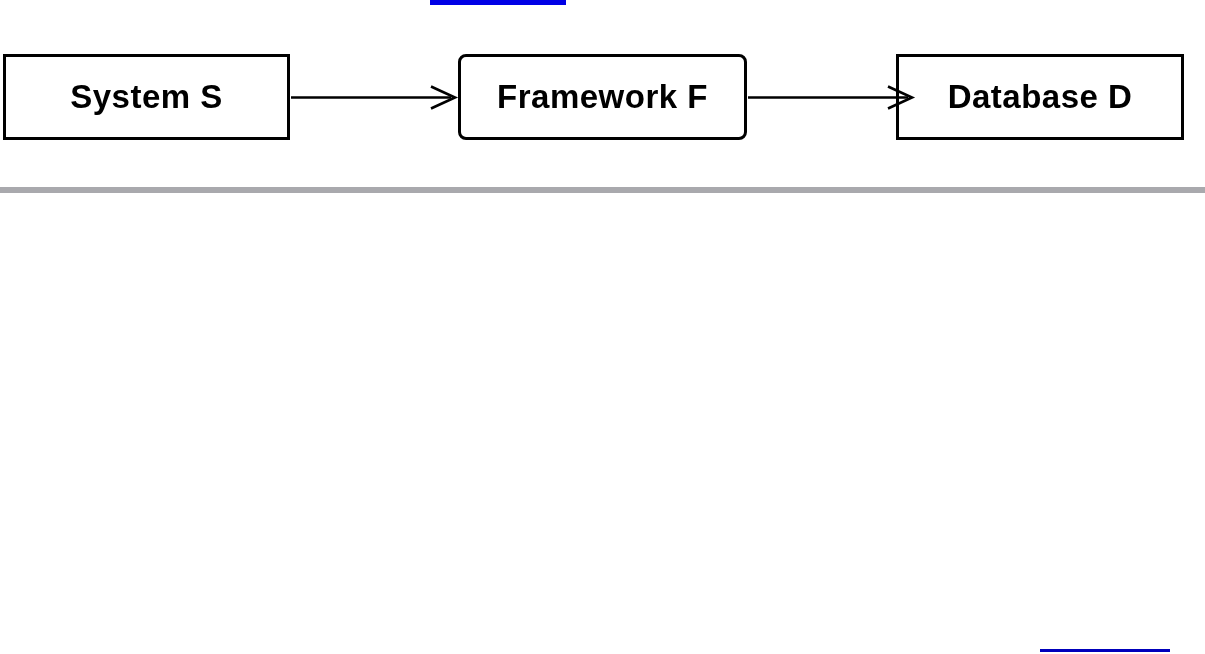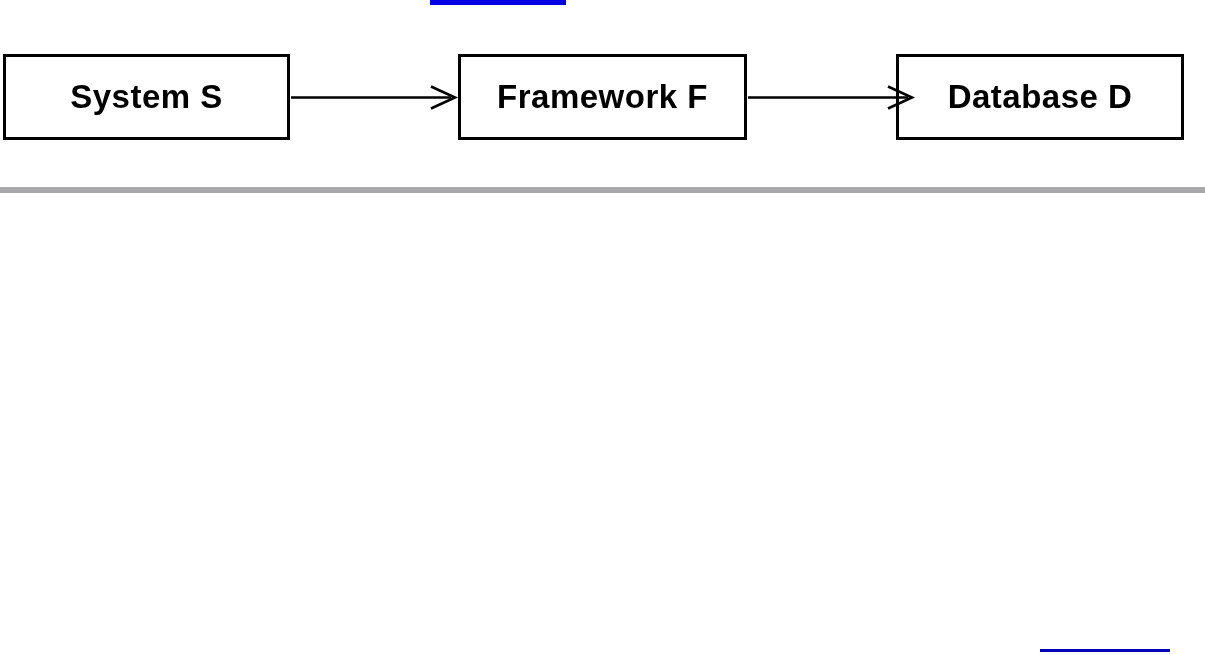--- a/index.html
+++ b/index.html
@@ -36,21 +36,21 @@
     display: flex;
     align-items: center;
     justify-content: center;
     font-size: 33px;
     font-weight: bold;
     color: #000000;
     letter-spacing: 0.5px;
     margin-top: 16px;
   }
   .node.system    { left: 3px;   width: 287px; }
-  .node.framework { left: 458px; width: 289px; }
+  .node.framework { left: 458px; width: 289px; border-radius: 8px; }
   .node.database  { left: 896px; width: 288px; }
   .arrow-layer {
     position: absolute;
     left: 0; top: 0;
     width: 1205px; height: 200px;
     pointer-events: none;
   }
   .divider {
     position: absolute;
     left: 0; top: 187px;

